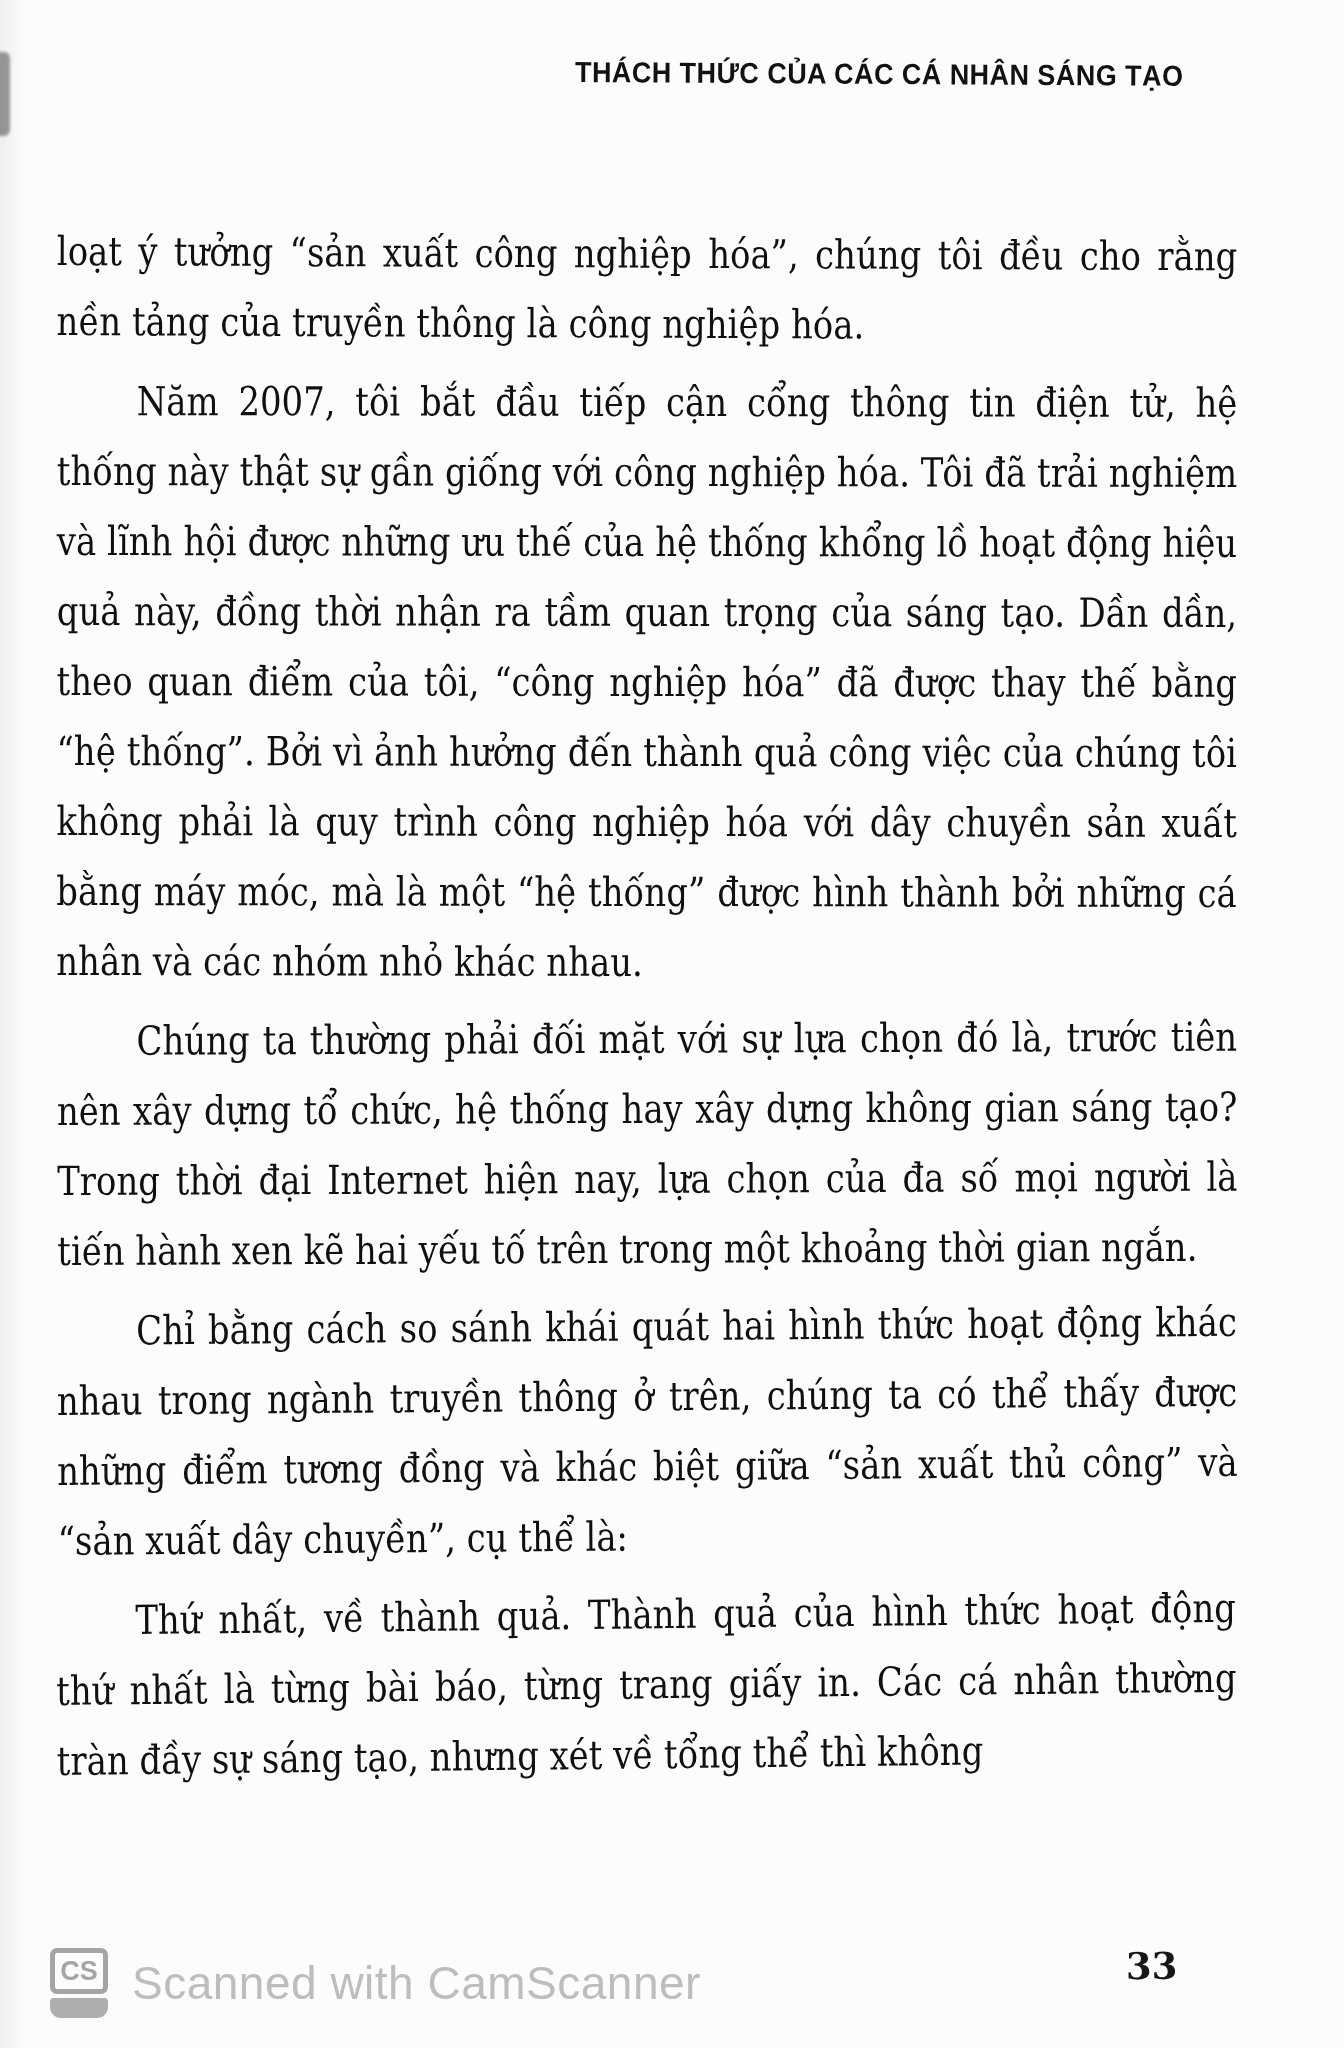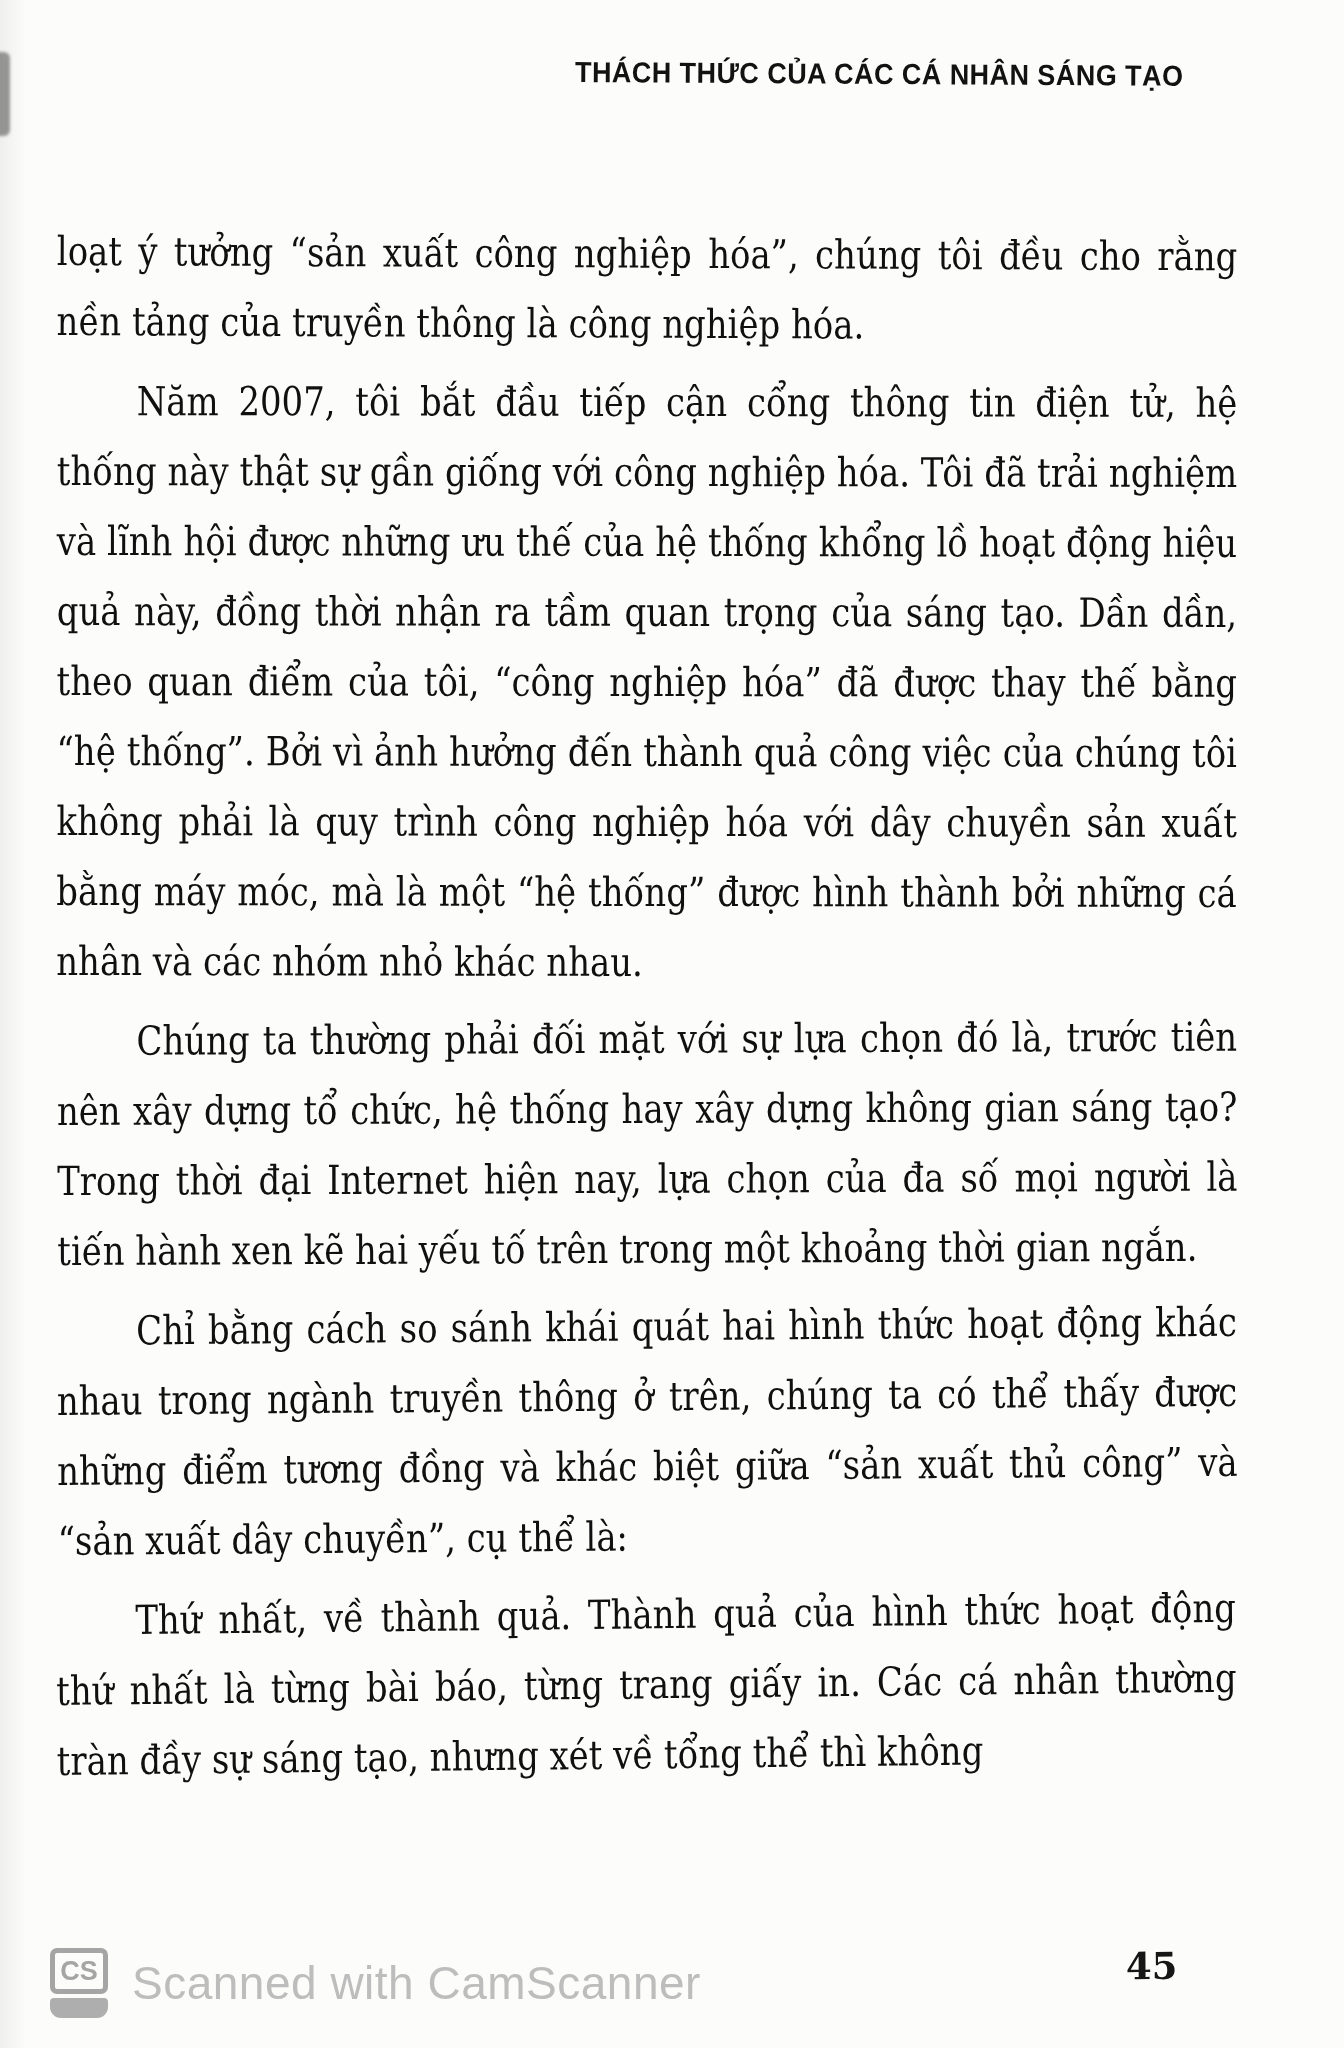--- a/index.html
+++ b/index.html
@@ -85,21 +85,21 @@
 </div>
 
 <div class="page-text">
   <p>loạt ý tưởng “sản xuất công nghiệp hóa”, chúng tôi đều cho rằng nền tảng của truyền thông là công nghiệp hóa.</p>
   <p class="indent">Năm 2007, tôi bắt đầu tiếp cận cổng thông tin điện tử, hệ thống này thật sự gần giống với công nghiệp hóa. Tôi đã trải nghiệm và lĩnh hội được những ưu thế của hệ thống khổng lồ hoạt động hiệu quả này, đồng thời nhận ra tầm quan trọng của sáng tạo. Dần dần, theo quan điểm của tôi, “công nghiệp hóa” đã được thay thế bằng “hệ thống”. Bởi vì ảnh hưởng đến thành quả công việc của chúng tôi không phải là quy trình công nghiệp hóa với dây chuyền sản xuất bằng máy móc, mà là một “hệ thống” được hình thành bởi những cá nhân và các nhóm nhỏ khác nhau.</p>
   <p class="indent">Chúng ta thường phải đối mặt với sự lựa chọn đó là, trước tiên nên xây dựng tổ chức, hệ thống hay xây dựng không gian sáng tạo? Trong thời đại Internet hiện nay, lựa chọn của đa số mọi người là tiến hành xen kẽ hai yếu tố trên trong một khoảng thời gian ngắn.</p>
   <p class="indent">Chỉ bằng cách so sánh khái quát hai hình thức hoạt động khác nhau trong ngành truyền thông ở trên, chúng ta có thể thấy được những điểm tương đồng và khác biệt giữa “sản xuất thủ công” và “sản xuất dây chuyền”, cụ thể là:</p>
   <p class="indent">Thứ nhất, về thành quả. Thành quả của hình thức hoạt động thứ nhất là từng bài báo, từng trang giấy in. Các cá nhân thường tràn đầy sự sáng tạo, nhưng xét về tổng thể thì không</p>
 </div>
 
-<div class="page-number">45</div>
+<div class="page-number">33</div>
 
 <div class="watermark">
   <div class="cs-logo">
     <div class="cs-box">CS</div>
     <div class="cs-base"></div>
   </div>
   <div class="watermark-text">Scanned with CamScanner</div>
 </div>
 
 </body></html>

